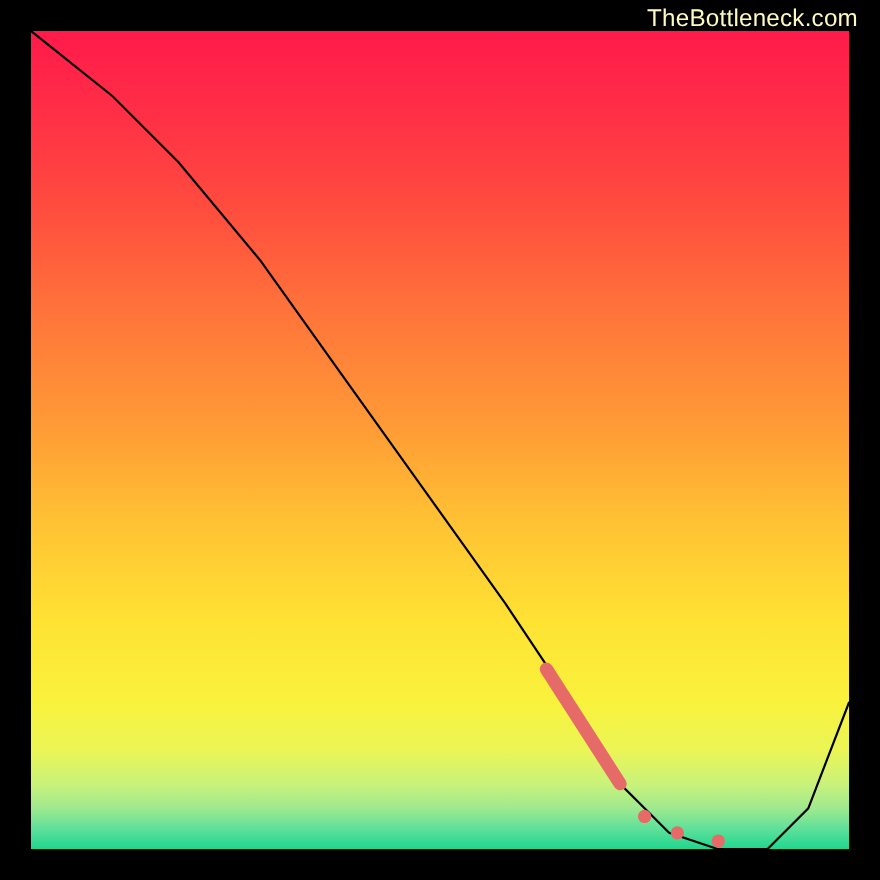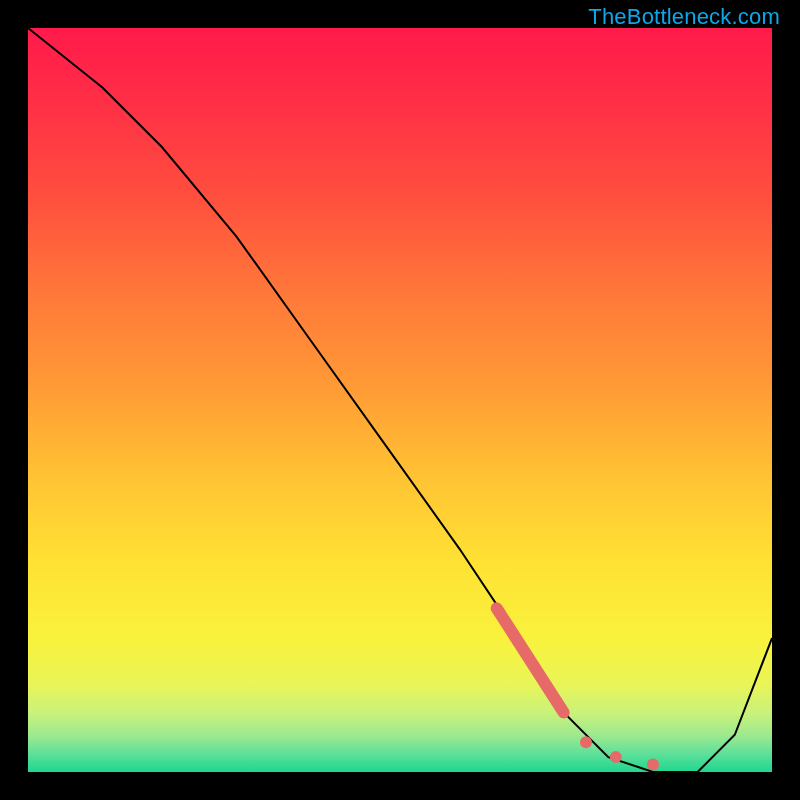--- a/index.html
+++ b/index.html
@@ -14,21 +14,21 @@
   .frame {
     position: relative;
     width: 800px;
     height: 800px;
     background: #000;
   }
   .watermark {
     position: absolute;
     top: 4px;
     right: 20px;
-    color: #0ea5e9;
+    color: #fef9c3;
     font-size: 22px;
     font-weight: 400;
     letter-spacing: 0.2px;
   }
   .plot {
     position: absolute;
     left: 28px;
     top: 28px;
     width: 744px;
     height: 744px;

